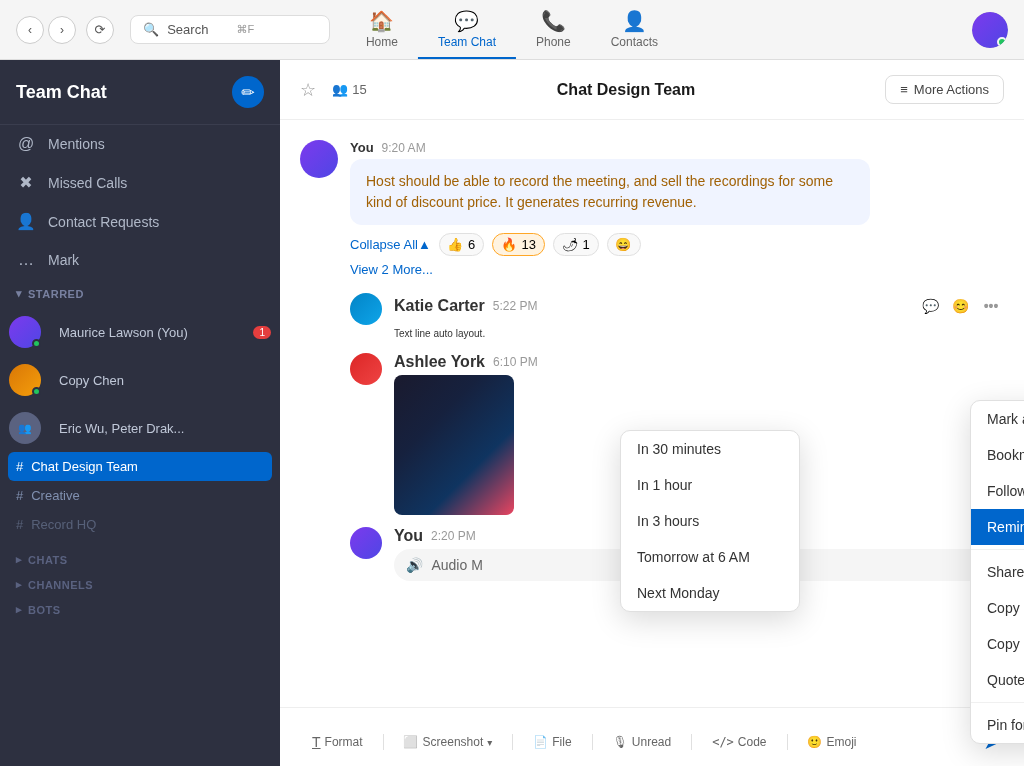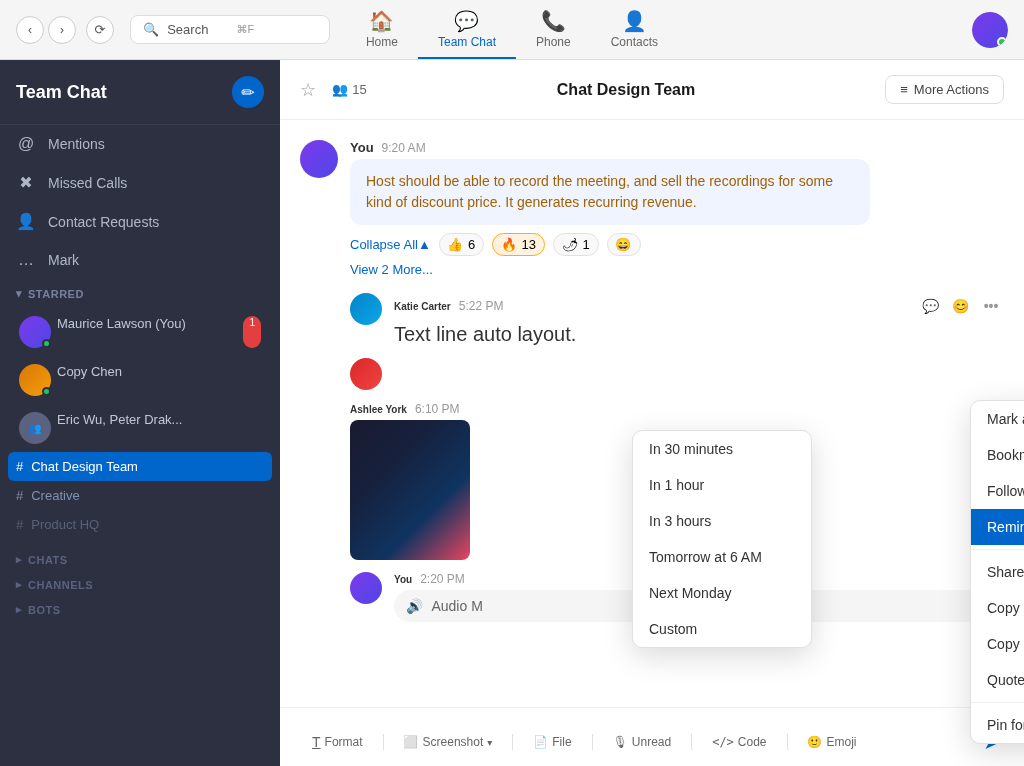--- a/index.html
+++ b/index.html
@@ -67,21 +67,21 @@
       display: flex; align-items: center; gap: 12px; padding: 10px 16px;
       cursor: pointer; color: #b0b8c8; font-size: 14px;
     }
     .sidebar-item .item-icon { font-size: 16px; width: 20px; text-align: center; }
     .sidebar-section-header {
       padding: 8px 16px; font-size: 11px; font-weight: 700; color: #7880a0;
       text-transform: uppercase; letter-spacing: 0.5px; display: flex; align-items: center; gap: 6px;
       cursor: pointer;
     }
     .starred-item {
-      display: flex; gap: 6px; padding: 8px 19px;
+      display: flex; align-items: center; gap: 18px; padding: 8px 9px;
       cursor: pointer; color: #c0c8d8; font-size: 13px; position: relative;
     }
     .starred-avatar { width: 32px; height: 32px; border-radius: 50%; flex-shrink: 0; position: relative; }
     .starred-avatar .status-dot {
       position: absolute; bottom: 0; right: 0; width: 9px; height: 9px;
       border-radius: 50%; border: 2px solid #2d3040;
     }
     .status-dot.online { background: #22c55e; }
     .status-dot.away { background: #f59e0b; }
     .badge { background: #e53e3e; color: #fff; font-size: 10px; border-radius: 10px; padding: 1px 6px; margin-left: auto; }
@@ -127,22 +127,22 @@
       border: 1px solid #e0e0e0; border-radius: 12px; background: #f9f9f9;
       font-size: 13px; cursor: pointer;
     }
     .collapse-all { color: #0066cc; font-size: 13px; cursor: pointer; display: flex; align-items: center; }
     .view-more { color: #0066cc; font-size: 13px; cursor: pointer; margin-top: 6px; }
 
     .sub-message { display: flex; gap: 12px; margin-top: 8px; }
     .sub-msg-avatar { width: 32px; height: 32px; border-radius: 50%; flex-shrink: 0; }
     .sub-msg-content { flex: 1; }
     .sub-msg-meta { display: flex; align-items: center; gap: 8px; margin-bottom: 4px; font-size: 12px; color: #999; }
-    .sub-msg-sender { font-size: 10px; font-weight: 600; color: #333; }
-    .inline-text { font-size: 20px; color: #333; }
+    .sub-msg-sender { font-size: 16px; font-weight: 600; color: #333; }
+    .inline-text { font-size: 10px; color: #333; }
     .msg-actions { display: flex; gap: 4px; align-items: center; margin-left: auto; }
     .msg-action-btn { width: 26px; height: 26px; border-radius: 50%; border: none; background: transparent; cursor: pointer; font-size: 14px; color: #999; display: flex; align-items: center; justify-content: center; }
 
     
     .img-preview { width: 120px; height: 140px; border-radius: 8px; overflow: hidden; margin-top: 4px; }
     .img-placeholder { width: 100%; height: 100%; background: linear-gradient(135deg, #1a1a2e, #16213e, #0f3460, #e94560); }
 
     
     .audio-msg { display: flex; align-items: center; gap: 8px; padding: 8px 12px; background: #f5f5f5; border-radius: 20px; font-size: 14px; color: #666; }
 
@@ -280,21 +280,21 @@
     <div class="channel-item active">
       <span>#</span>
       <span>Chat Design Team</span>
     </div>
     <div class="channel-item">
       <span>#</span>
       <span>Creative</span>
     </div>
     <div class="channel-item" style="opacity:0.5;">
       <span>#</span>
-      <span>Product HQ</span>
+      <span>Record HQ</span>
     </div>
 
     <div style="margin-top:8px;">
       <div class="sidebar-section-small">
         <span>▸</span>
         <span>CHATS</span>
       </div>
       <div class="sidebar-section-small">
         <span>▸</span>
         <span>CHANNELS</span>
@@ -369,21 +369,21 @@
             <div class="msg-actions">
               <button class="msg-action-btn">💬</button>
               <button class="msg-action-btn">😊</button>
               <button class="msg-action-btn" style="font-weight:bold;">•••</button>
             </div>
           </div>
           <span class="inline-text">Text line auto layout.</span>
         </div>
       </div>
 
-      <div class="sub-message" style="margin-top:12px; margin-left:50px;flex-direction:column;">
+      <div class="sub-message" style="margin-top:12px; margin-left:50px;">
         <div class="sub-msg-avatar av-red" style="border-radius:50%;"></div>
         <div class="sub-msg-content">
           <div class="sub-msg-meta">
             <span class="sub-msg-sender">Ashlee York</span>
             <span>6:10 PM</span>
           </div>
           <div class="img-preview">
             <div class="img-placeholder"></div>
           </div>
         </div>
@@ -437,39 +437,36 @@
           <span>Emoji</span>
         </div>
         <div class="send-btn">
           <span>➤</span>
         </div>
       </div>
     </div>
 
     <div class="dropdown-overlay">
 
-      <div class="sub-dropdown" style="top: 370px; left: 352px;">
+      <div class="sub-dropdown" style="top: 370px; left: 340px;">
         <div class="sub-dropdown-item">
           <span>In 30 minutes</span>
         </div>
         <div class="sub-dropdown-item">
           <span>In 1 hour</span>
         </div>
         <div class="sub-dropdown-item">
           <span>In 3 hours</span>
         </div>
         <div class="sub-dropdown-item">
           <span>Tomorrow at 6 AM</span>
         </div>
         <div class="sub-dropdown-item">
           <span>Next Monday</span>
         </div>
-        <div class="sub-dropdown-item">
-          <span>Custom</span>
-        </div>
       </div>
 
       <div class="context-menu" style="top: 340px; left: 690px; width: 240px;">
         <div class="context-menu-item">
           <span>Mark as Unread</span>
         </div>
         <div class="context-menu-item">
           <span>Bookmark</span>
         </div>
         <div class="context-menu-item">

